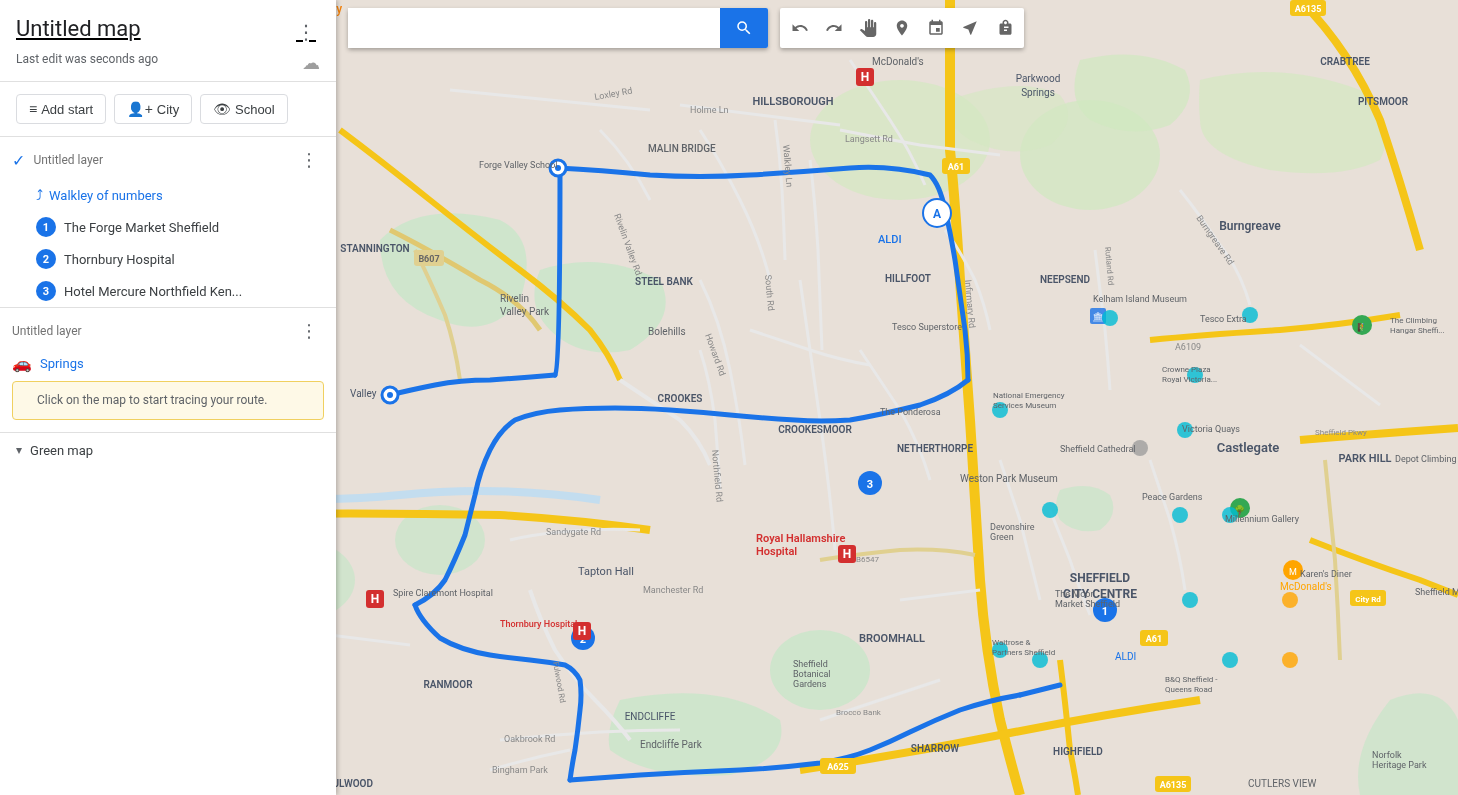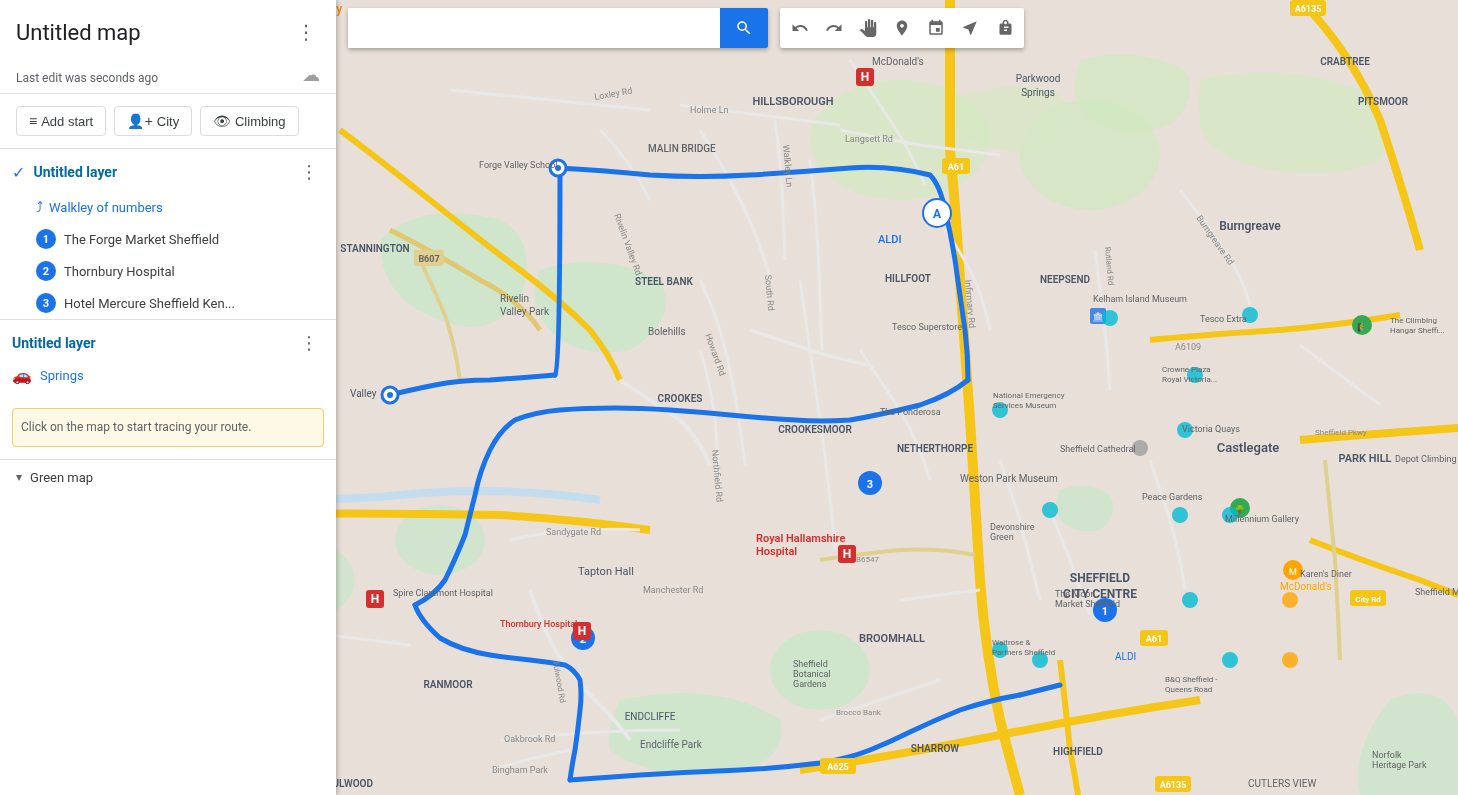--- a/index.html
+++ b/index.html
@@ -102,22 +102,23 @@
     }
 
     #sidebar-header {
       padding: 16px 16px 8px 16px;
       border-bottom: 1px solid #e0e0e0;
     }
 
     #map-title-row {
       display: flex;
       justify-content: space-between;
-      align-items: center;
-      margin-bottom: 16px;
+      align-items: flex-start;
+      margin-bottom: 4px;
+      text-decoration: underline;
     }
 
     #map-title {
       font-size: 22px;
       font-weight: 400;
       color: #202124;
       flex: 1;
     }
 
     #map-menu-btn {
@@ -126,21 +127,21 @@
       cursor: pointer;
       padding: 4px;
       color: #5f6368;
       font-size: 20px;
     }
 
     #map-edit-info {
       font-size: 12px;
       color: #5f6368;
       display: flex;
-      align-items: flex-end;
+      align-items: flex-start;
       justify-content: space-between;
     }
 
     #cloud-icon {
       color: #9e9e9e;
       font-size: 18px;
     }
 
     #sidebar-actions {
       display: flex;
@@ -179,23 +180,23 @@
       padding: 10px 12px;
     }
 
     .layer-title-left {
       display: flex;
       align-items: center;
       gap: 8px;
     }
 
     .layer-title {
-      font-size: 14px;
-      font-weight: 700;
-      color: #0369a1;
+      font-size: 12px;
+      font-weight: 400;
+      color: #737373;
     }
 
     .layer-menu-btn {
       background: none;
       border: none;
       cursor: pointer;
       color: #5f6368;
       font-size: 18px;
       padding: 2px 6px;
     }
@@ -250,25 +251,25 @@
 
     .driving-info {
       display: flex;
       align-items: center;
       gap: 8px;
       font-size: 13px;
       color: #1a73e8;
     }
 
     .driving-hint {
-      margin: 15px 12px 12px 12px;
+      margin: 0 12px 12px 12px;
       background: #fef9e7;
       border: 1px solid #f0d060;
       border-radius: 4px;
-      padding: 10px 8px;
+      padding: 10px 24px;
       font-size: 12px;
       color: #5f6368;
       line-height: 1.4;
     }
 
     
     #base-map-row {
       display: flex;
       align-items: center;
       gap: 8px;
@@ -620,21 +621,21 @@
     <button class="action-btn">
       <span style="font-size:14px;">≡</span>
       <span>Add start</span>
     </button>
     <button class="action-btn">
       <span style="font-size:14px;">👤+</span>
       <span>City</span>
     </button>
     <button class="action-btn">
       <span style="font-size:14px;">👁</span>
-      <span>Climbing</span>
+      <span>School</span>
     </button>
   </div>
 
   <div id="layers-container">
 
     <div id="untitled-layer">
       <div class="layer-header">
         <div class="layer-title-left">
           <span style="color:#1a73e8; font-size:16px;">✓</span>
           <span class="layer-title">Untitled layer</span>
@@ -650,21 +651,21 @@
       <div class="place-item">
         <span class="place-number num-blue">1</span>
         <span>The Forge Market Sheffield</span>
       </div>
       <div class="place-item">
         <span class="place-number num-blue">2</span>
         <span>Thornbury Hospital</span>
       </div>
       <div class="place-item">
         <span class="place-number num-blue">3</span>
-        <span>Hotel Mercure Sheffield Ken...</span>
+        <span>Hotel Mercure Northfield Ken...</span>
       </div>
     </div>
 
     <div id="driving-layer">
       <div class="driving-header">
         <div class="layer-title-left">
           <span class="layer-title">Untitled layer</span>
         </div>
         <button class="layer-menu-btn">⋮</button>
       </div>

